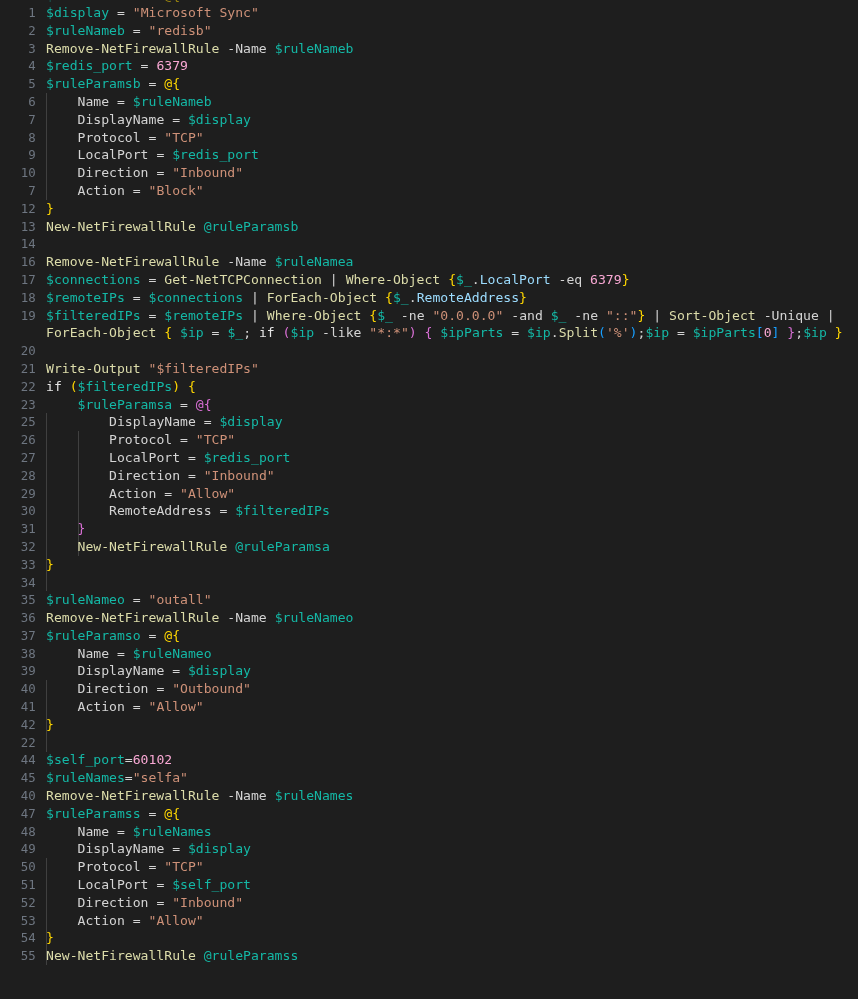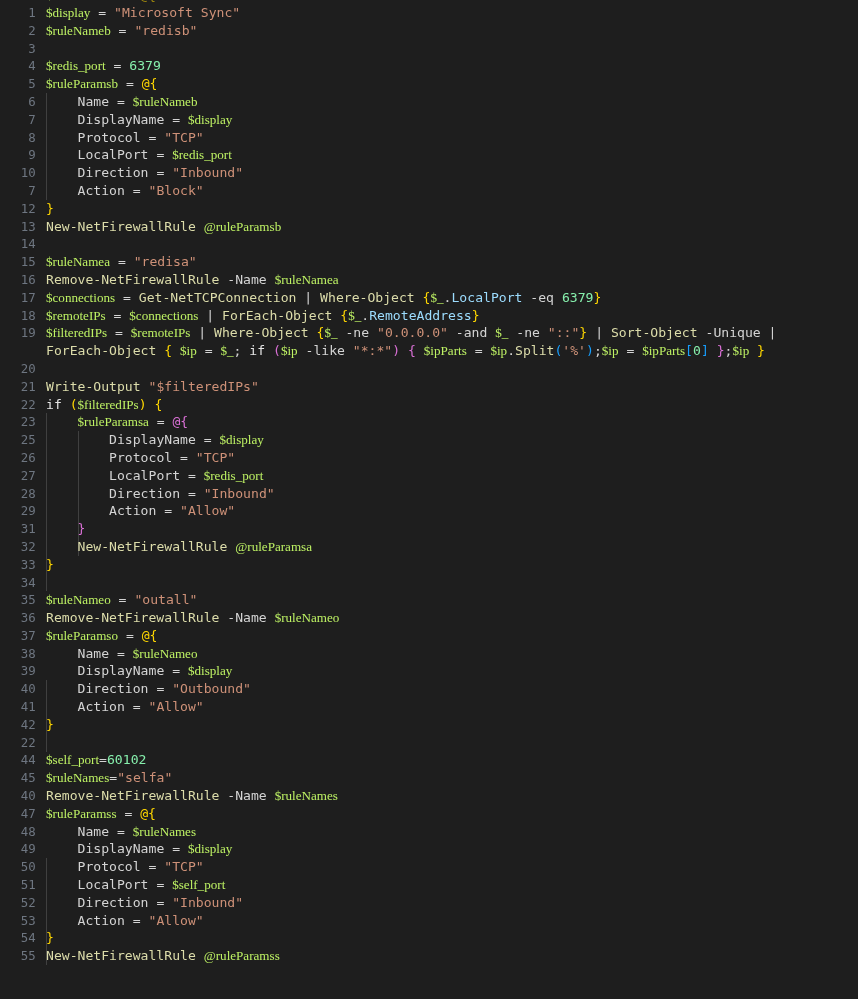--- a/index.html
+++ b/index.html
@@ -79,24 +79,24 @@
     width: 858px; height: 100%;
     pointer-events: none;
   }
   .guide {
     position: absolute;
     width: 1px;
     background: #404040;
   }
 
   
-  .var   { color: #bef264; font-family: Liberation Serif, serif; }
+  .var   { color: #14b8a6; }
   .str   { color: #ce9178; }
   .cmd   { color: #dcdcaa; }
-  .num   { color: #86efac; }
+  .num   { color: #f9a8d4; }
   .kw    { color: #e5e5e5; }
   .op    { color: #d4d4d4; }
   .plain { color: #d4d4d4; }
   .prop  { color: #9cdcfe; }
   .b1    { color: #ffd700; }
   .b2    { color: #da70d6; }
   .b3    { color: #179fff; }
   .param { color: #d4d4d4; }
 </style>
 </head>
@@ -143,47 +143,47 @@
       <div class="guide" style="left: 46px; top: 876.2px; height: 17.8px;"></div>
       <div class="guide" style="left: 46px; top: 894px; height: 17.8px;"></div>
       <div class="guide" style="left: 46px; top: 911.8px; height: 17.8px;"></div>
       <div class="guide" style="left: 46px; top: 929.6px; height: 17.8px;"></div>
       <div class="guide" style="left: 46px; top: 947.4px; height: 17.8px;"></div>
     </div>
 
   <div class="rows" id="rows">
       <div class="row"><span class="ln">1</span><span class="code"><span class="var">$display</span> <span class="op">=</span> <span class="str">"Microsoft Sync"</span></span></div>
       <div class="row"><span class="ln">2</span><span class="code"><span class="var">$ruleNameb</span> <span class="op">=</span> <span class="str">"redisb"</span></span></div>
-      <div class="row"><span class="ln">3</span></div>
+      <div class="row"><span class="ln">3</span><span class="code"><span class="cmd">Remove-NetFirewallRule</span> <span class="param">-Name</span> <span class="var">$ruleNameb</span></span></div>
       <div class="row"><span class="ln">4</span><span class="code"><span class="var">$redis_port</span> <span class="op">=</span> <span class="num">6379</span></span></div>
       <div class="row"><span class="ln">5</span><span class="code"><span class="var">$ruleParamsb</span> <span class="op">=</span> <span class="b1">@{</span></span></div>
       <div class="row"><span class="ln">6</span><span class="code">    <span class="plain">Name</span> <span class="op">=</span> <span class="var">$ruleNameb</span></span></div>
       <div class="row"><span class="ln">7</span><span class="code">    <span class="plain">DisplayName</span> <span class="op">=</span> <span class="var">$display</span></span></div>
       <div class="row"><span class="ln">8</span><span class="code">    <span class="plain">Protocol</span> <span class="op">=</span> <span class="str">"TCP"</span></span></div>
       <div class="row"><span class="ln">9</span><span class="code">    <span class="plain">LocalPort</span> <span class="op">=</span> <span class="var">$redis_port</span></span></div>
       <div class="row"><span class="ln">10</span><span class="code">    <span class="plain">Direction</span> <span class="op">=</span> <span class="str">"Inbound"</span></span></div>
       <div class="row"><span class="ln">7</span><span class="code">    <span class="plain">Action</span> <span class="op">=</span> <span class="str">"Block"</span></span></div>
       <div class="row"><span class="ln">12</span><span class="code"><span class="b1">}</span></span></div>
       <div class="row"><span class="ln">13</span><span class="code"><span class="cmd">New-NetFirewallRule</span> <span class="var">@ruleParamsb</span></span></div>
       <div class="row"><span class="ln">14</span><span class="code"></span></div>
-      <div class="row"><span class="ln">15</span><span class="code"><span class="var">$ruleNamea</span> <span class="op">=</span> <span class="str">"redisa"</span></span></div>
       <div class="row"><span class="ln">16</span><span class="code"><span class="cmd">Remove-NetFirewallRule</span> <span class="param">-Name</span> <span class="var">$ruleNamea</span></span></div>
       <div class="row"><span class="ln">17</span><span class="code"><span class="var">$connections</span> <span class="op">=</span> <span class="cmd">Get-NetTCPConnection</span> <span class="op">|</span> <span class="cmd">Where-Object</span> <span class="b1">{</span><span class="var">$_</span><span class="op">.</span><span class="prop">LocalPort</span> <span class="param">-eq</span> <span class="num">6379</span><span class="b1">}</span></span></div>
       <div class="row"><span class="ln">18</span><span class="code"><span class="var">$remoteIPs</span> <span class="op">=</span> <span class="var">$connections</span> <span class="op">|</span> <span class="cmd">ForEach-Object</span> <span class="b1">{</span><span class="var">$_</span><span class="op">.</span><span class="prop">RemoteAddress</span><span class="b1">}</span></span></div>
       <div class="row"><span class="ln">19</span><span class="code"><span class="var">$filteredIPs</span> <span class="op">=</span> <span class="var">$remoteIPs</span> <span class="op">|</span> <span class="cmd">Where-Object</span> <span class="b1">{</span><span class="var">$_</span> <span class="param">-ne</span> <span class="str">"0.0.0.0"</span> <span class="param">-and</span> <span class="var">$_</span> <span class="param">-ne</span> <span class="str">"::"</span><span class="b1">}</span> <span class="op">|</span> <span class="cmd">Sort-Object</span> <span class="param">-Unique</span> <span class="op">|</span></span></div>
       <div class="row"><span class="ln"></span><span class="code"><span class="cmd">ForEach-Object</span> <span class="b1">{</span> <span class="var">$ip</span> <span class="op">=</span> <span class="var">$_</span><span class="op">;</span> <span class="kw">if</span> <span class="b2">(</span><span class="var">$ip</span> <span class="param">-like</span> <span class="str">"*:*"</span><span class="b2">)</span> <span class="b2">{</span> <span class="var">$ipParts</span> <span class="op">=</span> <span class="var">$ip</span><span class="op">.</span><span class="cmd">Split</span><span class="b3">(</span><span class="str">'%'</span><span class="b3">)</span><span class="op">;</span><span class="var">$ip</span> <span class="op">=</span> <span class="var">$ipParts</span><span class="b3">[</span><span class="num">0</span><span class="b3">]</span> <span class="b2">}</span><span class="op">;</span><span class="var">$ip</span> <span class="b1">}</span></span></div>
       <div class="row"><span class="ln">20</span><span class="code"></span></div>
       <div class="row"><span class="ln">21</span><span class="code"><span class="cmd">Write-Output</span> <span class="str">"$filteredIPs"</span></span></div>
       <div class="row"><span class="ln">22</span><span class="code"><span class="kw">if</span> <span class="b1">(</span><span class="var">$filteredIPs</span><span class="b1">)</span> <span class="b1">{</span></span></div>
       <div class="row"><span class="ln">23</span><span class="code">    <span class="var">$ruleParamsa</span> <span class="op">=</span> <span class="b2">@{</span></span></div>
       <div class="row"><span class="ln">25</span><span class="code">        <span class="plain">DisplayName</span> <span class="op">=</span> <span class="var">$display</span></span></div>
       <div class="row"><span class="ln">26</span><span class="code">        <span class="plain">Protocol</span> <span class="op">=</span> <span class="str">"TCP"</span></span></div>
       <div class="row"><span class="ln">27</span><span class="code">        <span class="plain">LocalPort</span> <span class="op">=</span> <span class="var">$redis_port</span></span></div>
       <div class="row"><span class="ln">28</span><span class="code">        <span class="plain">Direction</span> <span class="op">=</span> <span class="str">"Inbound"</span></span></div>
       <div class="row"><span class="ln">29</span><span class="code">        <span class="plain">Action</span> <span class="op">=</span> <span class="str">"Allow"</span></span></div>
+      <div class="row"><span class="ln">30</span><span class="code">        <span class="plain">RemoteAddress</span> <span class="op">=</span> <span class="var">$filteredIPs</span></span></div>
       <div class="row"><span class="ln">31</span><span class="code">    <span class="b2">}</span></span></div>
       <div class="row"><span class="ln">32</span><span class="code">    <span class="cmd">New-NetFirewallRule</span> <span class="var">@ruleParamsa</span></span></div>
       <div class="row"><span class="ln">33</span><span class="code"><span class="b1">}</span></span></div>
       <div class="row"><span class="ln">34</span><span class="code"></span></div>
       <div class="row"><span class="ln">35</span><span class="code"><span class="var">$ruleNameo</span> <span class="op">=</span> <span class="str">"outall"</span></span></div>
       <div class="row"><span class="ln">36</span><span class="code"><span class="cmd">Remove-NetFirewallRule</span> <span class="param">-Name</span> <span class="var">$ruleNameo</span></span></div>
       <div class="row"><span class="ln">37</span><span class="code"><span class="var">$ruleParamso</span> <span class="op">=</span> <span class="b1">@{</span></span></div>
       <div class="row"><span class="ln">38</span><span class="code">    <span class="plain">Name</span> <span class="op">=</span> <span class="var">$ruleNameo</span></span></div>
       <div class="row"><span class="ln">39</span><span class="code">    <span class="plain">DisplayName</span> <span class="op">=</span> <span class="var">$display</span></span></div>
       <div class="row"><span class="ln">40</span><span class="code">    <span class="plain">Direction</span> <span class="op">=</span> <span class="str">"Outbound"</span></span></div>

